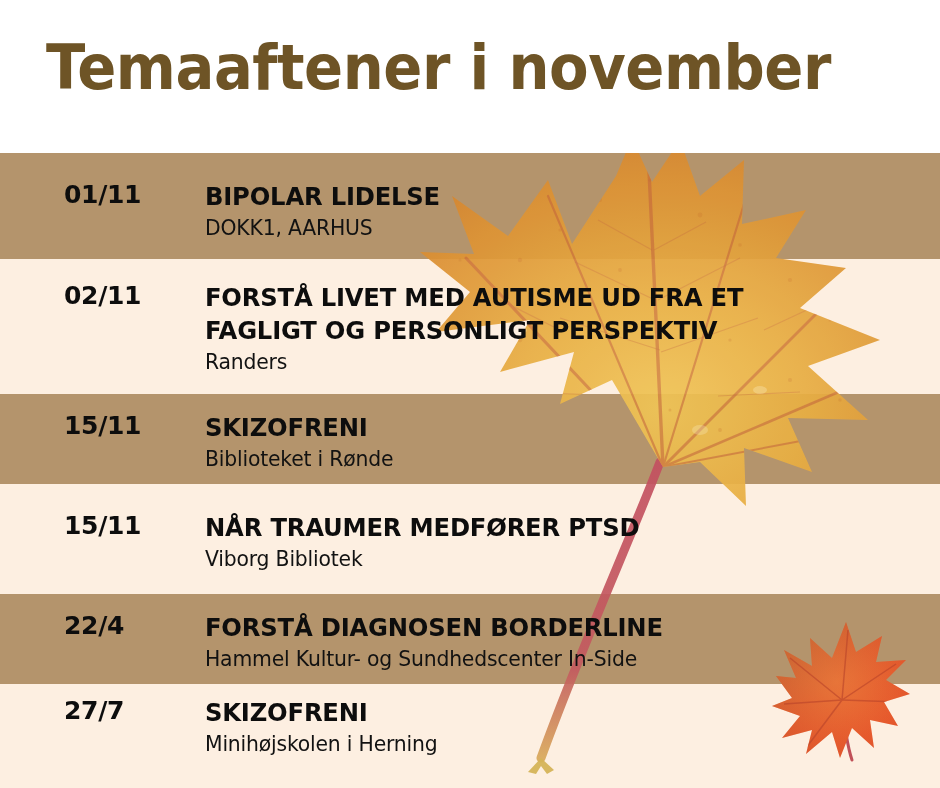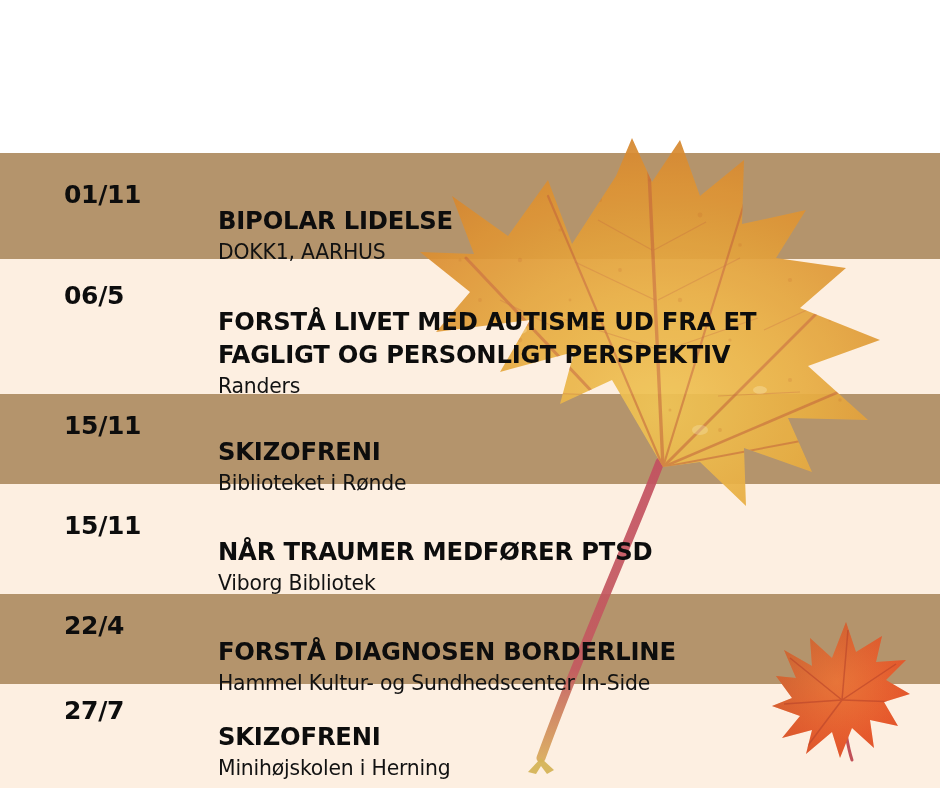--- a/index.html
+++ b/index.html
@@ -91,24 +91,23 @@
     font-family: "DejaVu Sans", sans-serif;
     font-weight: bold;
     font-size: 25px;
     line-height: 30px;
     color: #0d0d0d;
     letter-spacing: -0.3px;
     white-space: nowrap;
   }
   .entry .body {
     position: absolute;
-    left: 218px;
+    left: 205px;
     top: 0;
     width: 700px;
-    margin-top: 24px;
   }
   .entry .ev-title {
     font-family: "DejaVu Sans", sans-serif;
     font-weight: bold;
     font-size: 25px;
     line-height: 33px;
     color: #0d0d0d;
     letter-spacing: -0.2px;
     white-space: nowrap;
     transform: scaleX(0.97);
@@ -262,33 +261,36 @@
             <path d="M842 700 L896 664"></path>
             <path d="M842 700 L784 704"></path>
             <path d="M842 700 L900 702"></path>
             <path d="M842 700 L806 748"></path>
           </g>
         </g>
       </g>
     </svg>
   </div>
 
+  <div class="header">
+    <div class="poster-title">Temaaftener i november</div>
+  </div>
 
   <div class="text-layer">
 
     <div class="entry" style="top:180px;">
       <div class="date">01/11</div>
       <div class="body">
         <div class="ev-title">BIPOLAR LIDELSE</div>
         <div class="ev-venue">DOKK1, AARHUS</div>
       </div>
     </div>
 
     <div class="entry" style="top:281px;">
-      <div class="date">06/5</div>
+      <div class="date">02/11</div>
       <div class="body">
         <div class="ev-title">FORSTÅ LIVET MED AUTISME UD FRA ET</div>
         <div class="ev-title">FAGLIGT OG PERSONLIGT PERSPEKTIV</div>
         <div class="ev-venue">Randers</div>
       </div>
     </div>
 
     <div class="entry" style="top:411px;">
       <div class="date">15/11</div>
       <div class="body">

